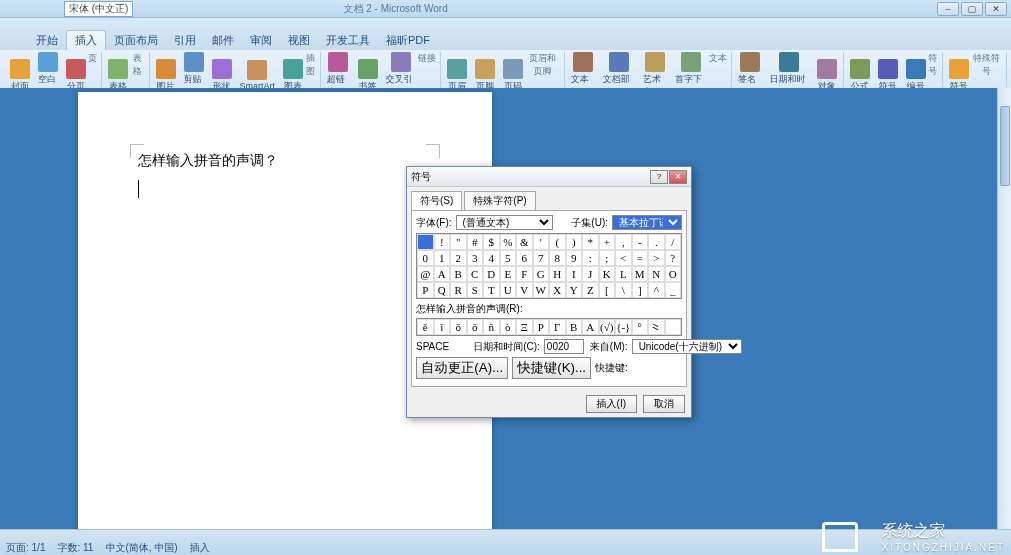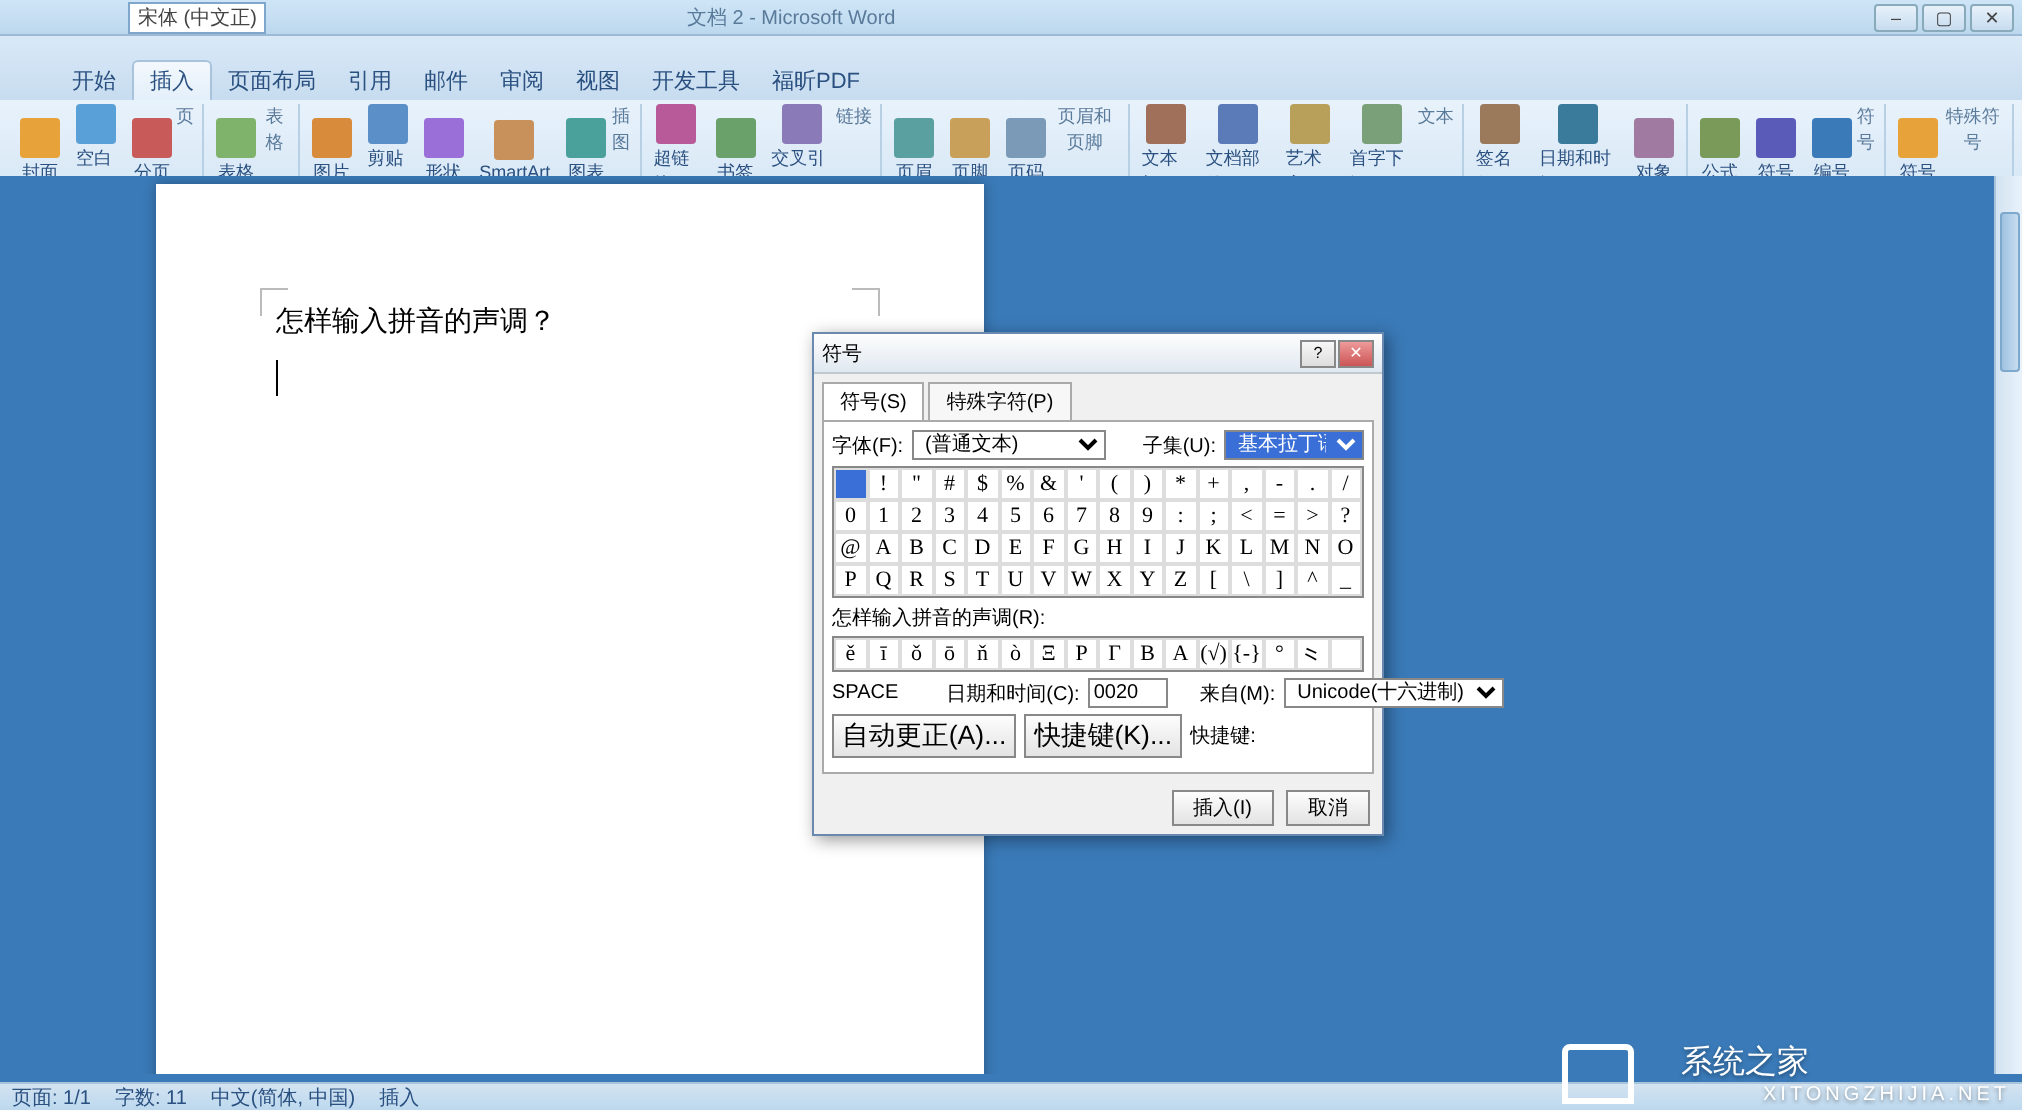--- a/index.html
+++ b/index.html
@@ -27,21 +27,21 @@
 .page { position: absolute; left: 78px; top: 4px; width: 414px; height: 460px; background: #fff; box-shadow: 0 0 6px rgba(0,0,0,0.3); padding: 60px 60px; }
 .page .guide-tl, .page .guide-tr { position: absolute; width: 14px; height: 14px; border: 1px solid #bbb; }
 .page .guide-tl { top: 52px; left: 52px; border-right: none; border-bottom: none; }
 .page .guide-tr { top: 52px; right: 52px; border-left: none; border-bottom: none; }
 .page-text { font-size: 14px; margin-bottom: 10px; }
 .cursor { display: inline-block; width: 1px; height: 18px; background: #000; }
 
 .scroll-v { position: absolute; right: 0; top: 88px; bottom: 18px; width: 14px; background: linear-gradient(90deg,#d3e3f1,#e8f2fb); border-left: 1px solid #a8c4dc; }
 .scroll-v .thumb { width: 10px; height: 80px; margin: 18px auto; background: linear-gradient(90deg,#9fc3e2,#c7dcef); border: 1px solid #7da8cc; border-radius: 2px; }
 
-.statusbar { position: absolute; bottom: 0; left: 0; right: 0; height: 14px; background: linear-gradient(#d3e3f1,#bcd8ee); border-top: 1px solid #a8c4dc; font-size: 10px; color: #2a5080; display: flex; align-items: center; padding: 0 6px; gap: 12px; }
+.statusbar { position: absolute; bottom: 0; left: 0; right: 0; height: 26px; background: linear-gradient(#d3e3f1,#bcd8ee); border-top: 1px solid #a8c4dc; font-size: 10px; color: #2a5080; display: flex; align-items: flex-end; padding: 0 6px; gap: 12px; }
 
 .dialog { position: absolute; left: 406px; top: 166px; width: 286px; background: #f0f0f0; border: 1px solid #6a89b0; box-shadow: 2px 2px 8px rgba(0,0,0,0.4); font-size: 10px; }
 .dialog-title { height: 20px; background: linear-gradient(#fdfdfd,#e0e8f0); display: flex; align-items: center; padding: 0 4px; border-bottom: 1px solid #c0c8d0; }
 .dialog-title .dlg-controls { margin-left: auto; display: flex; gap: 1px; }
 .dialog-title .dlg-controls span { width: 18px; height: 14px; border: 1px solid #888; background: linear-gradient(#f7f7f7,#ddd); font-size: 8px; display:flex;align-items:center;justify-content:center; }
 .dialog-title .dlg-controls .close { background: linear-gradient(#e99,#c55); color:#fff; }
 .dialog-tabs { display: flex; padding: 4px 4px 0; gap: 2px; }
 .dialog-tabs .dtab { padding: 2px 8px; border: 1px solid #aaa; background: #f7f7f7; border-bottom: none; font-size: 10px; }
 .dialog-tabs .dtab.active { background: #fff; }
 .dialog-body { margin: 0 4px 4px; border: 1px solid #aaa; background: #fff; padding: 4px; }
@@ -53,21 +53,21 @@
 .char-grid .cell { border: 1px solid #ddd; height: 16px; font-size: 11px; display: flex; align-items: center; justify-content: center; font-family: "Times New Roman", serif; }
 .char-grid .cell.selected { background: #3a6fd8; color: #fff; }
 .recent-label { font-size: 10px; margin: 3px 0 2px; }
 .recent-grid { display: grid; grid-template-columns: repeat(16, 1fr); border: 1px solid #888; }
 .recent-grid .cell { border: 1px solid #ddd; height: 16px; font-size: 11px; display: flex; align-items: center; justify-content: center; font-family: "Times New Roman", serif; }
 .dlg-buttons { display: flex; justify-content: flex-end; gap: 6px; padding: 4px 6px; }
 .dlg-buttons button { font-size: 10px; padding: 1px 10px; border: 1px solid #888; background: linear-gradient(#fdfdfd,#e3e3e3); }
 
 .watermark { position: absolute; right: 6px; bottom: 2px; color: #fff; font-size: 16px; display: flex; align-items: center; gap: 24px; text-shadow: 0 1px 2px rgba(0,0,0,0.4); }
 .watermark .logo { width: 36px; height: 30px; border: 3px solid #fff; border-radius: 4px 4px 0 0; position: relative; }
-.watermark .url { font-size: 10px; letter-spacing: 2px; margin-left: 41px; }
+.watermark .url { font-size: 10px; letter-spacing: 2px; }
 </style>
 </head>
 <body>
 
 <div class="titlebar">
   <span class="font-name">宋体 (中文正)</span>
   <span class="doc-title">文档 2 - Microsoft Word</span>
   <div class="win-controls">
     <span>–</span>
     <span>▢</span>
@@ -353,21 +353,21 @@
         <div class="cell">(√)</div>
         <div class="cell">{-}</div>
         <div class="cell">°</div>
         <div class="cell">⺀</div>
         <div class="cell"></div>
       </div>
     <div class="form-row" style="margin-top:3px">
       <span>SPACE</span>
       <label style="margin-left:20px">日期和时间(C):</label>
       <input style="width: 40px;" value="0020">
-      <label style="margin-left:12px">来自(M):</label>
+      <label style="margin-left:2px">来自(M):</label>
       <select style="flex:1"><option>Unicode(十六进制)</option></select>
     </div>
     <div class="form-row">
       <button style="border:1px solid #888;background:linear-gradient(#fdfdfd,#e3e3e3);padding:1px 4px">自动更正(A)...</button>
       <button style="border:1px solid #888;background:linear-gradient(#fdfdfd,#e3e3e3);padding:1px 4px">快捷键(K)...</button>
       <span>快捷键:</span>
     </div>
   </div>
   <div class="dlg-buttons">
     <button>插入(I)</button>

